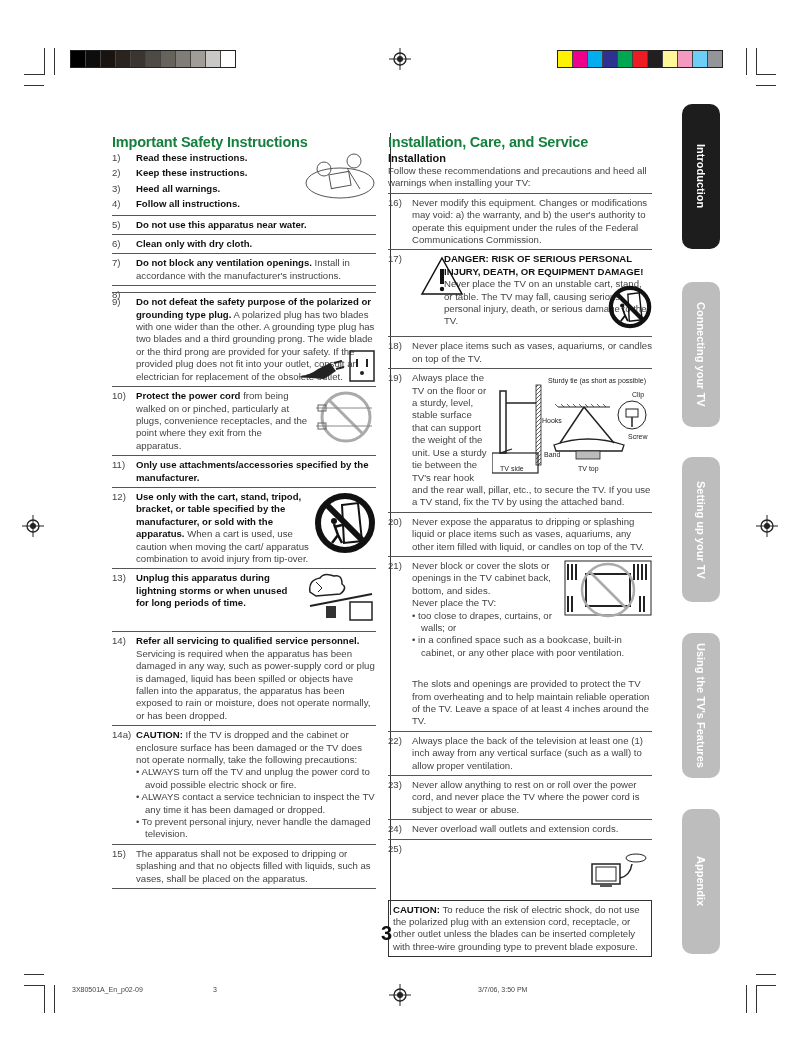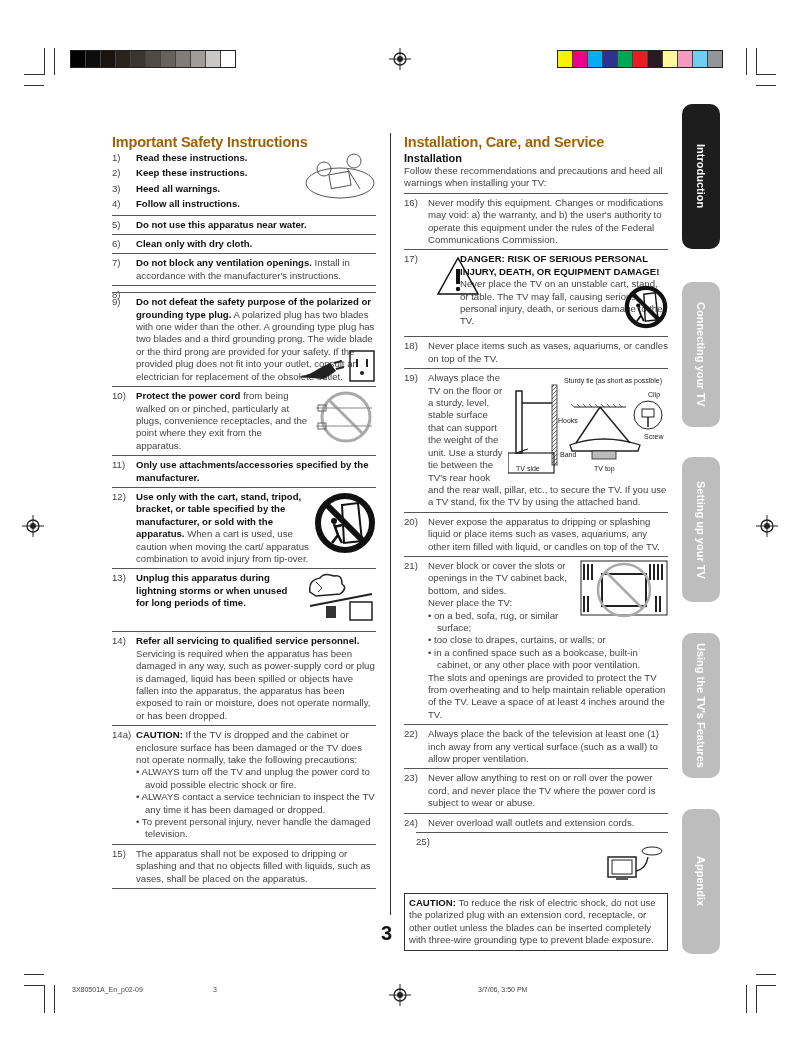--- a/index.html
+++ b/index.html
@@ -8,23 +8,23 @@
   .abs { position:absolute; }
   
   .crop { position:absolute; background:#333; }
   .bar-strip { position:absolute; top:50px; height:16px; display:flex; border:1px solid #222; }
   .bar-strip span { width:14px; height:16px; display:block; border-right:1px solid #444; }
   .bar-strip span:last-child { border-right:none; }
   .reg { position:absolute; width:22px; height:22px; }
   
   .col { position:absolute; top:133px; font-size:9.6px; line-height:12.4px; }
   .col-left { left:112px; width:264px; }
-  .col-right { left:404px; width:264px; }
+  .col-right { left:388px; width:264px; }
   .vdivider { position:absolute; left:390px; top:133px; width:1px; height:782px; background:#333; }
-  h1 { font-size:14.5px; font-weight:bold; color:#a16207; margin:0 0 1px 0; line-height:18px; letter-spacing:-0.2px; }
+  h1 { font-size:14.5px; font-weight:bold; color:#15803d; margin:0 0 1px 0; line-height:18px; letter-spacing:-0.2px; }
   h2 { font-size:11px; font-weight:bold; color:#111; margin:0; line-height:13px; }
   .intro { margin:0 0 3px 0; color:#444; }
   .item { position:relative; padding:3px 0 3px 0; border-top:1.5px solid #555; }
   .item.nob { border-top:none; padding-top:0; }
   .num { position:absolute; left:0; top:3px; width:22px; color:#444; }
   .item.nob .num { top:0; }
   .txt { margin-left:24px; color:#444; }
   .b { font-weight:bold; color:#111; }
   .bul { margin-left:24px; padding-left:9px; text-indent:-9px; color:#444; }
   .fig { float:right; margin:0 0 2px 4px; }
@@ -322,39 +322,38 @@
       <svg class="fig" width="88" height="60" viewBox="0 0 88 60">
         <rect x="1" y="1" width="86" height="54" fill="none" stroke="#222"></rect>
         <path d="M4 4 v16 M8 4 v16 M12 4 v16 M70 4 v16 M74 4 v16 M78 4 v16 M82 4 v16 M4 36 v16 M8 36 v16 M76 36 v16 M80 36 v16" stroke="#222" stroke-width="2"></path>
         <rect x="22" y="14" width="44" height="32" fill="none" stroke="#222" stroke-width="2"></rect>
         <circle cx="44" cy="30" r="26" fill="none" stroke="#aaa" stroke-width="2.5"></circle>
         <line x1="26" y1="12" x2="62" y2="48" stroke="#aaa" stroke-width="2.5"></line>
       </svg>
       <span>Never block or cover the slots or openings in the TV cabinet back, bottom, and sides.</span><br>
       <span>Never place the TV:</span>
     </div>
-    <div class="bul">• <span>on a bed, sofa, rug, or similar surface;</span></div>
     <div class="bul">• <span>too close to drapes, curtains, or walls; or</span></div>
     <div class="bul">• <span>in a confined space such as a bookcase, built-in cabinet, or any other place with poor ventilation.</span></div>
-    <div class="txt" style="margin-top:0;"><span>The slots and openings are provided to protect the TV from overheating and to help maintain reliable operation of the TV. Leave a space of at least 4 inches around the TV.</span></div>
+    <div class="txt" style="margin-top:19px;"><span>The slots and openings are provided to protect the TV from overheating and to help maintain reliable operation of the TV. Leave a space of at least 4 inches around the TV.</span></div>
   </div>
 
   <div class="item">
       <span class="num">22)</span>
       <div class="txt"><span>Always place the back of the television at least one (1) inch away from any vertical surface (such as a wall) to allow proper ventilation.</span></div>
     </div>
   <div class="item">
       <span class="num">23)</span>
       <div class="txt"><span>Never allow anything to rest on or roll over the power cord, and never place the TV where the power cord is subject to wear or abuse.</span></div>
     </div>
   <div class="item">
       <span class="num">24)</span>
       <div class="txt"><span>Never overload wall outlets and extension cords.</span></div>
     </div>
-  <div class="item" style="min-height:44px;margin-left:12px;">
+  <div class="item" style="min-height:44px;">
     <span class="num">25)</span>
     <svg class="abs" style="right:4px;top:12px;" width="62" height="38" viewBox="0 0 62 38">
       <rect x="6" y="12" width="28" height="20" fill="none" stroke="#222" stroke-width="1.5"></rect>
       <rect x="10" y="15" width="20" height="14" fill="none" stroke="#222"></rect>
       <line x1="14" y1="34" x2="26" y2="34" stroke="#222" stroke-width="1.5"></line>
       <path d="M34 26 Q44 24 46 12" stroke="#222" stroke-width="1.5" fill="none"></path>
       <ellipse cx="50" cy="6" rx="10" ry="4" fill="none" stroke="#222"></ellipse>
     </svg>
   </div>
 

